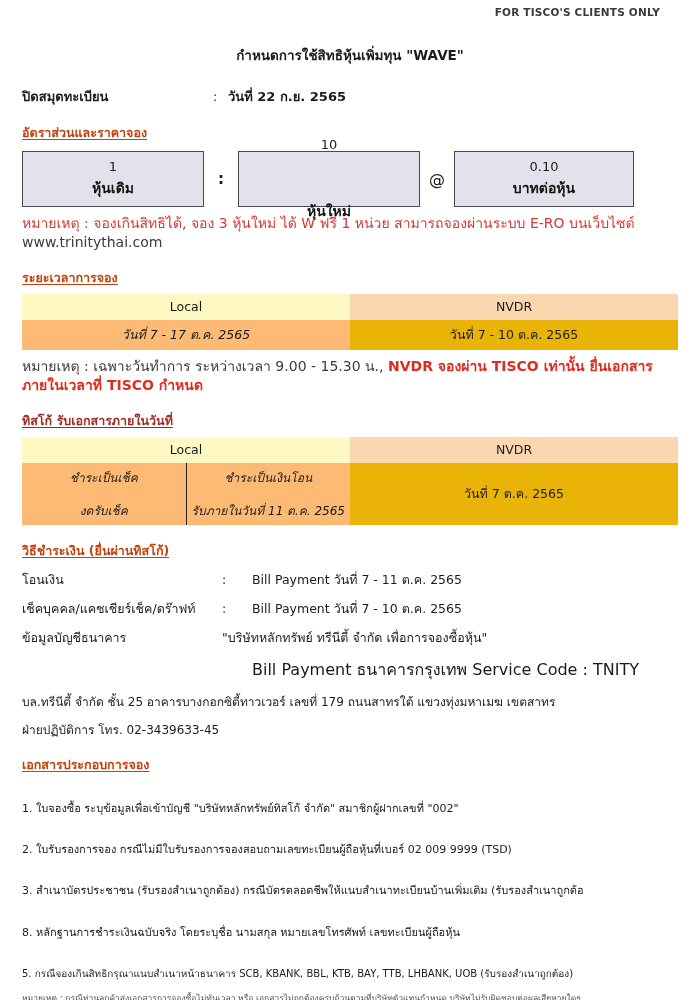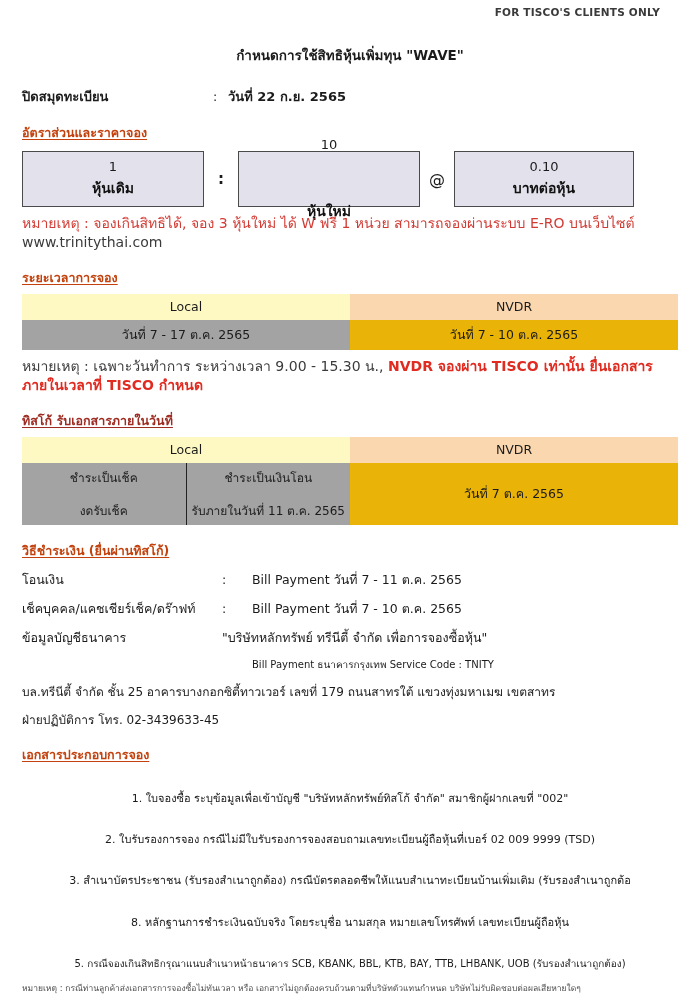--- a/index.html
+++ b/index.html
@@ -143,22 +143,23 @@
     font-weight: normal;
     font-size: 14px;
   }
   .th-nvdr {
     background: #fbd7b0;
     height: 16px;
     font-weight: normal;
     font-size: 14px;
   }
   .td-local {
-    background: #a3a3a3;
+    background: #fdba74;
     height: 30px;
+    font-style: italic;
   }
   .td-nvdr {
     background: #eab308;
     height: 30px;
   }
   
   .tbl2 .td-local, .tbl2 .td-nvdr { height: 62px; vertical-align: middle; }
   .split {
     display: flex;
     height: 62px;
@@ -172,38 +173,37 @@
     gap: 14px;
     font-size: 12px;
   }
   .split .half.left { border-right: 1.5px solid #222; }
 
   
   .pay { margin-top: 9px; }
   .pay .label { width: 200px; font-weight: normal; font-size: 12.5px; }
   .pay .colon { width: 30px; text-align: left; font-size: 12.5px; }
   .pay .value { font-size: 12.5px; font-weight: normal; }
-  .pay-indent { margin-left: 230px; font-size: 10px; margin-top: 9px; }
+  .pay-indent { margin-left: 230px; font-size: 16px; margin-top: 9px; }
 
   
   .para {
     font-size: 12px;
     color: #1b1b1b;
     margin-top: 13px;
     line-height: 1.3;
   }
 
   
   .doclist { margin-top: 9px; }
   .doclist .item {
     font-size: 11px;
     color: #1b1b1b;
     margin-top: 27px;
     line-height: 1.3;
-    text-align: center;
   }
   .doclist .item.small { font-size: 10px; }
   .footnote {
     font-size: 8.5px;
     color: #4a4a4a;
     margin-top: 13px;
     line-height: 1.3;
   }
 </style>
 </head>

